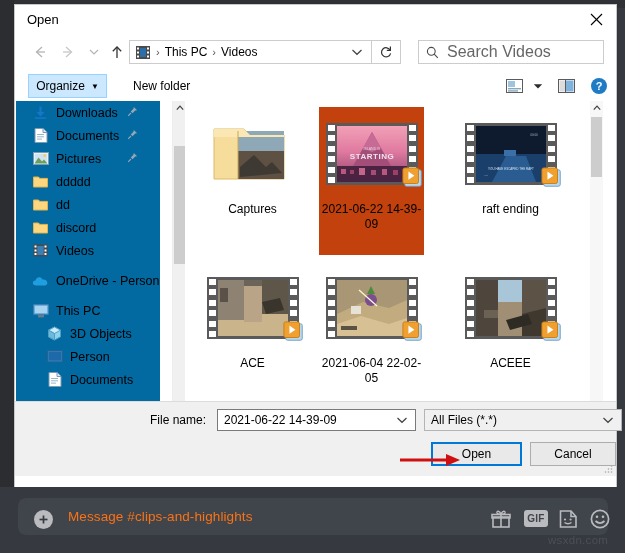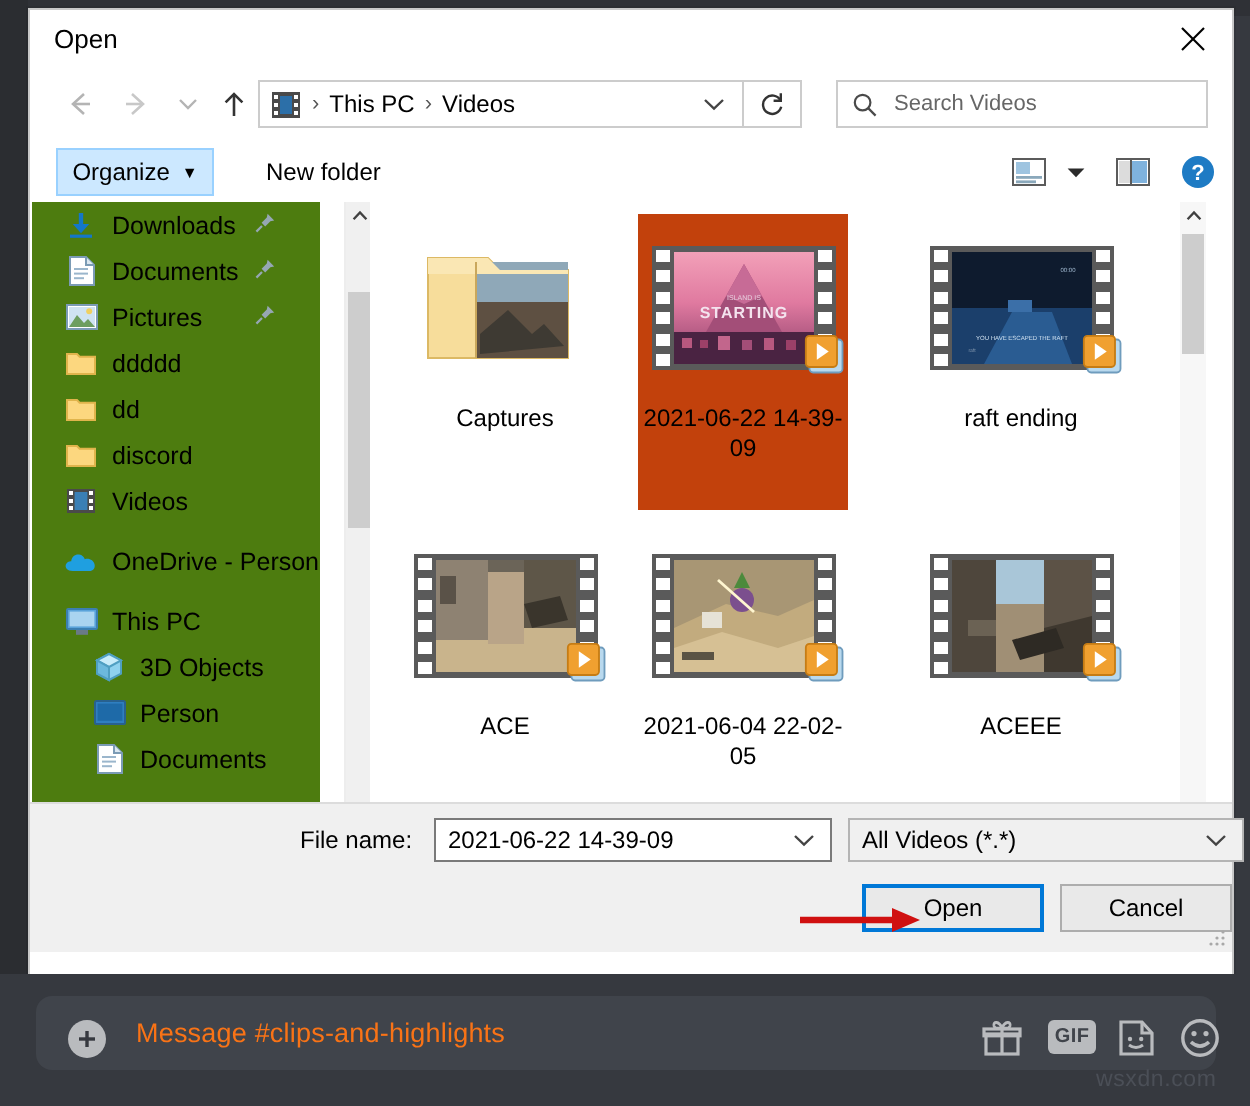--- a/index.html
+++ b/index.html
@@ -148,21 +148,21 @@
   #search-box {
     position: absolute; left: 403px; top: 6px;
     width: 186px; height: 24px;
     border: 1px solid #cccccc;
     background: #ffffff;
     box-sizing: border-box;
     display: flex; align-items: center;
   }
   #search-icon { margin-left: 7px; display:flex; }
   #search-placeholder {
-    margin-left: 8px; font-size: 11px; color: #666;
+    margin-left: 8px; font-size: 16px; color: #666;
   }
 
   
   #command-bar {
     position: absolute; left: 0; top: 67px;
     width: 601px; height: 29px;
     background: #ffffff;
     border-bottom: 1px solid #dedede;
   }
   #organize-button {
@@ -208,21 +208,21 @@
     position: absolute; left: 0; top: 96px;
     width: 601px; height: 315px;
     background: #ffffff;
   }
 
   
   #nav-pane {
     position: absolute; left: 1px; top: 0;
     width: 144px; height: 315px;
     overflow: hidden;
-    background: #4d7c0f;
+    background: #0369a1;
   }
   .nav-item {
     position: relative;
     height: 23px;
     display: flex; align-items: center;
     font-size: 12.5px; color: #000;
     white-space: nowrap;
   }
   .nav-icon {
     width: 17px; height: 17px;
@@ -962,21 +962,21 @@
     <div id="filename-field">
       <span id="filename-value">2021-06-22 14-39-09</span>
       <span id="filename-caret">
         <svg width="12" height="8" viewBox="0 0 12 8">
             <path d="M1.5 2 L6 6.3 L10.5 2" fill="none" stroke="#444" stroke-width="1.2"></path>
           </svg>
       </span>
     </div>
 
     <div id="filetype-field">
-      <span id="filetype-value">All Videos (*.*)</span>
+      <span id="filetype-value">All Files (*.*)</span>
       <span id="filetype-caret">
         <svg width="12" height="8" viewBox="0 0 12 8">
             <path d="M1.5 2 L6 6.3 L10.5 2" fill="none" stroke="#444" stroke-width="1.2"></path>
           </svg>
       </span>
     </div>
 
     <div id="open-button">Open</div>
     <div id="cancel-button">Cancel</div>
 

